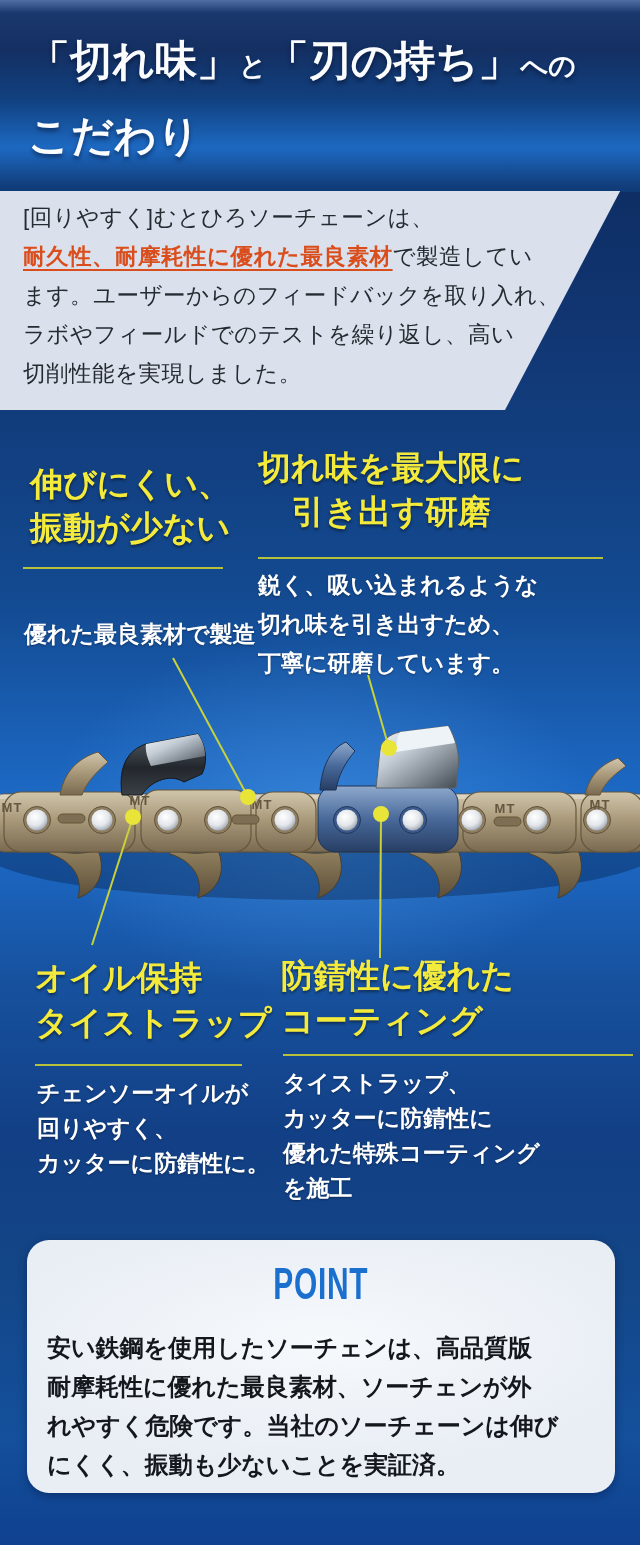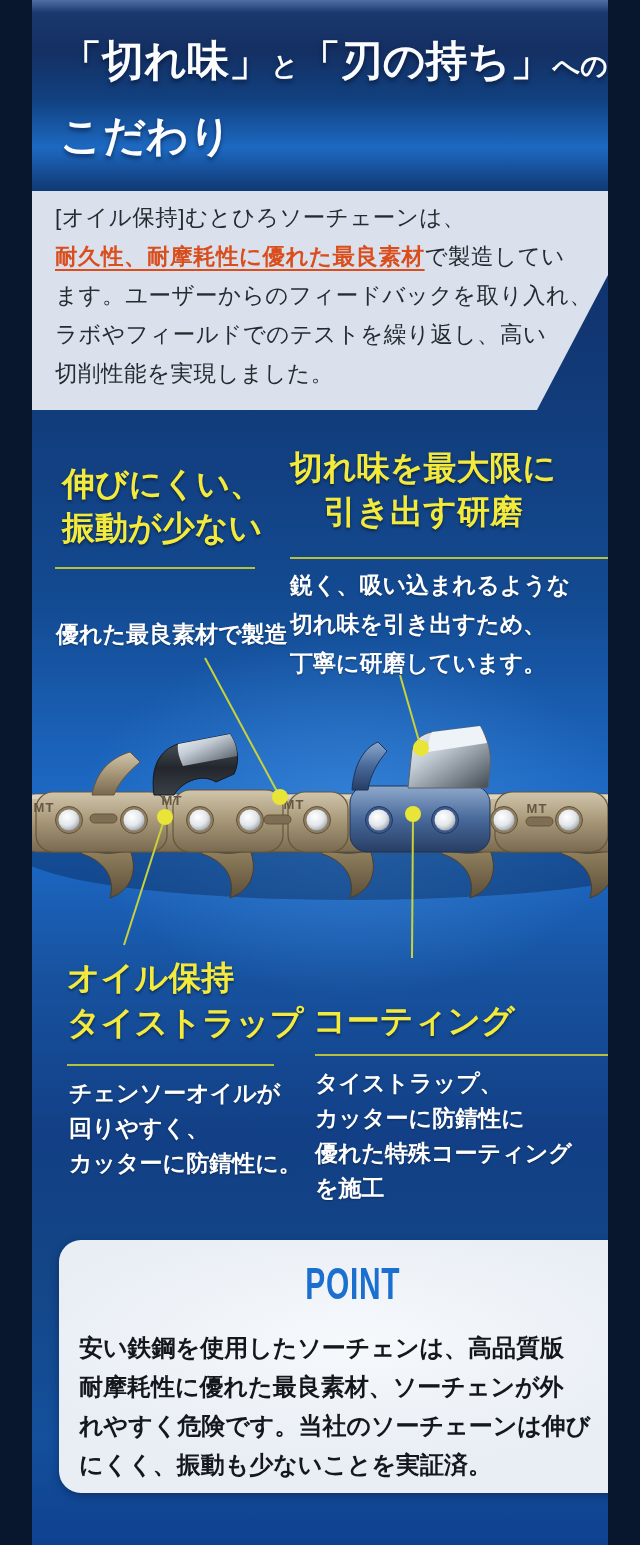--- a/index.html
+++ b/index.html
@@ -1,16 +1,16 @@
 <!DOCTYPE html>
 <html><head>
 <meta charset="utf-8">
 <style>
   html,body{margin:0;padding:0;background:#08162e;}
-  .page{position:relative;width:576px;height:1545px;margin:0 auto;overflow:hidden;
+  .page{position:relative;width:640px;height:1545px;margin:0 auto;overflow:hidden;
         font-family:"Liberation Sans", sans-serif;}
 
   
   .hdr{position:absolute;left:0;top:0;width:640px;height:192px;
     background:linear-gradient(180deg,#2b4b84 0%,#1b386d 7%,#142f62 26%,#114180 52%,#1d69c2 77%,#123f7e 96%,#0e3a74 100%);}
   .hdr-strip{position:absolute;left:0;top:0;width:640px;height:12px;
     background:linear-gradient(180deg,rgba(140,165,210,.38),rgba(140,165,210,0));}
   .bg{position:absolute;left:0;top:192px;width:640px;height:1353px;
     background:
       radial-gradient(380px 250px at 320px 625px, rgba(72,150,230,.55), rgba(72,150,230,0) 72%),
@@ -75,21 +75,21 @@
   </div>
   <div class="title">
     <span>「切れ味」</span><span class="sm">と</span><span>「刃の持ち」</span><span class="sm">への</span><br>
     <span>こだわり</span>
   </div>
 
   <div class="bg"></div>
 
   <div class="intro">
     <p>
-      <span>[オイル保持]むとひろソーチェーンは、</span><br>
+      <span>[回りやすく]むとひろソーチェーンは、</span><br>
       <span class="em">耐久性、耐摩耗性に優れた最良素材</span><span>で製造してい</span><br>
       <span>ます。ユーザーからのフィードバックを取り入れ、</span><br>
       <span>ラボやフィールドでのテストを繰り返し、高い</span><br>
       <span>切削性能を実現しました。</span>
     </p>
   </div>
 
   <h2 class="fh fh-tl">
     <span>伸びにくい、</span><br>
     <span>振動が少ない</span>
@@ -264,21 +264,21 @@
     <span>タイストラップ</span>
   </h2>
   <div class="rule u-bl"></div>
   <p class="fb fb-bl">
     <span>チェンソーオイルが</span><br>
     <span>回りやすく、</span><br>
     <span>カッターに防錆性に。</span>
   </p>
 
   <h2 class="fh fh-br">
-    <br>
+    <span>防錆性に優れた</span><br>
     <span>コーティング</span>
   </h2>
   <div class="rule u-br"></div>
   <p class="fb fb-br">
     <span>タイストラップ、</span><br>
     <span>カッターに防錆性に</span><br>
     <span>優れた特殊コーティング</span><br>
     <span>を施工</span>
   </p>
 

